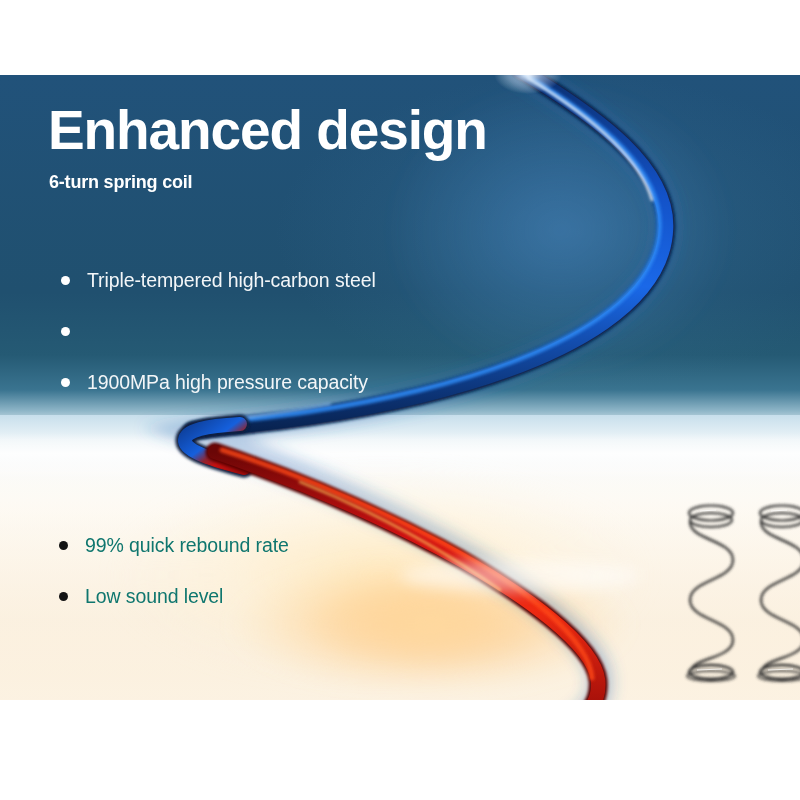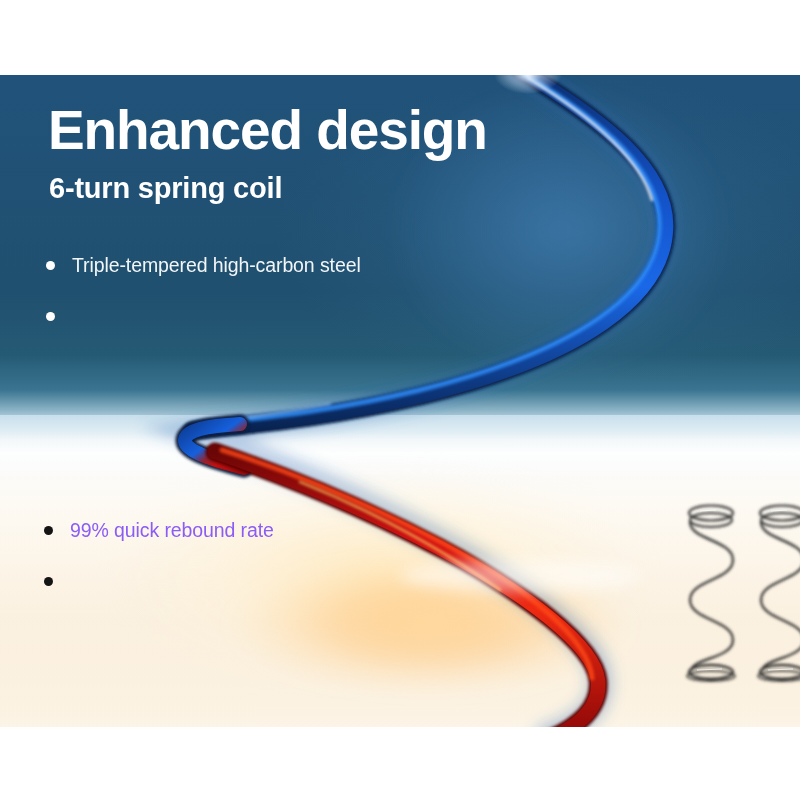--- a/index.html
+++ b/index.html
@@ -10,21 +10,21 @@
   body {
     width: 800px;
     height: 800px;
     font-family: "Liberation Sans", sans-serif;
     overflow: hidden;
   }
 
   #poster {
     position: relative;
     width: 800px;
-    height: 800px;
+    height: 700px;
     background: #ffffff;
     overflow: hidden;
   }
 
   
   .top-strip {
     position: absolute;
     left: 0; top: 0;
     width: 800px; height: 75px;
     background: #ffffff;
@@ -123,32 +123,32 @@
     left: 48px; top: 103px;
     font-size: 55px;
     font-weight: bold;
     color: #ffffff;
     letter-spacing: -1.1px;
     line-height: 1;
     white-space: nowrap;
   }
   .subtitle {
     left: 49px; top: 172px;
-    font-size: 29px;
+    font-size: 18px;
     font-weight: 600;
     color: #ffffff;
     letter-spacing: -0.2px;
     white-space: nowrap;
   }
 
   .bullet-list {
     position: absolute;
     z-index: 5;
     list-style: none;
-    margin: 0;
+    margin: 15px;
     padding: 0;
   }
   .bullet-list.upper { left: 46px; top: 240px; }
   .bullet-list.lower { left: 44px; top: 505px; }
 
   .bullet-item {
     display: flex;
     align-items: center;
     height: 51px;
     white-space: nowrap;
@@ -160,21 +160,21 @@
     margin-right: 17px;
   }
   .upper .bullet-dot { background: #ffffff; }
   .lower .bullet-dot { background: #141414; }
 
   .bullet-text {
     font-size: 19.5px;
     letter-spacing: -0.1px;
   }
   .upper .bullet-text { color: #f3f6f8; }
-  .lower .bullet-text { color: #8b5cf6; }
+  .lower .bullet-text { color: #0f766e; }
 </style>
 </head>
 <body>
 
 <div id="poster">
 
   <div class="top-strip"></div>
 
   <div class="hero-panel">
     <div class="hero-vign"></div>
@@ -336,25 +336,30 @@
   <div class="hero-text subtitle">6-turn spring coil</div>
 
   <ul class="bullet-list upper">
     <li class="bullet-item">
       <span class="bullet-dot"></span>
       <span class="bullet-text">Triple-tempered high-carbon steel</span>
     </li>
     <li class="bullet-item">
       <span class="bullet-dot"></span>
     </li>
+    <li class="bullet-item">
+      <span class="bullet-dot"></span>
+      <span class="bullet-text">1900MPa high pressure capacity</span>
+    </li>
   </ul>
 
   <ul class="bullet-list lower">
     <li class="bullet-item">
       <span class="bullet-dot"></span>
       <span class="bullet-text">99% quick rebound rate</span>
     </li>
     <li class="bullet-item">
       <span class="bullet-dot"></span>
+      <span class="bullet-text">Low sound level</span>
     </li>
   </ul>
 
 </div>
 
 </body></html>

